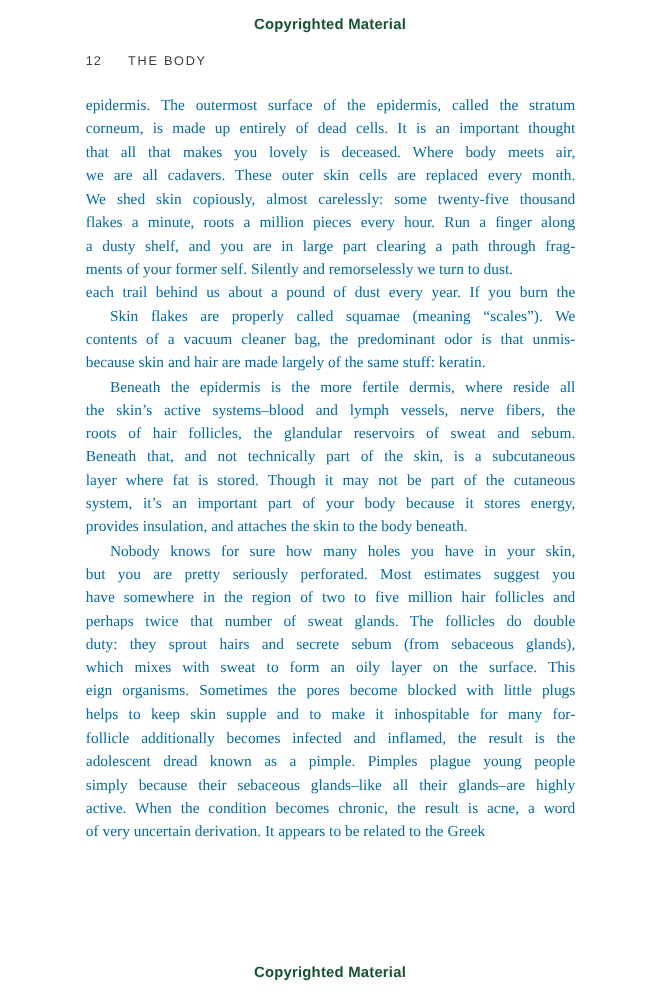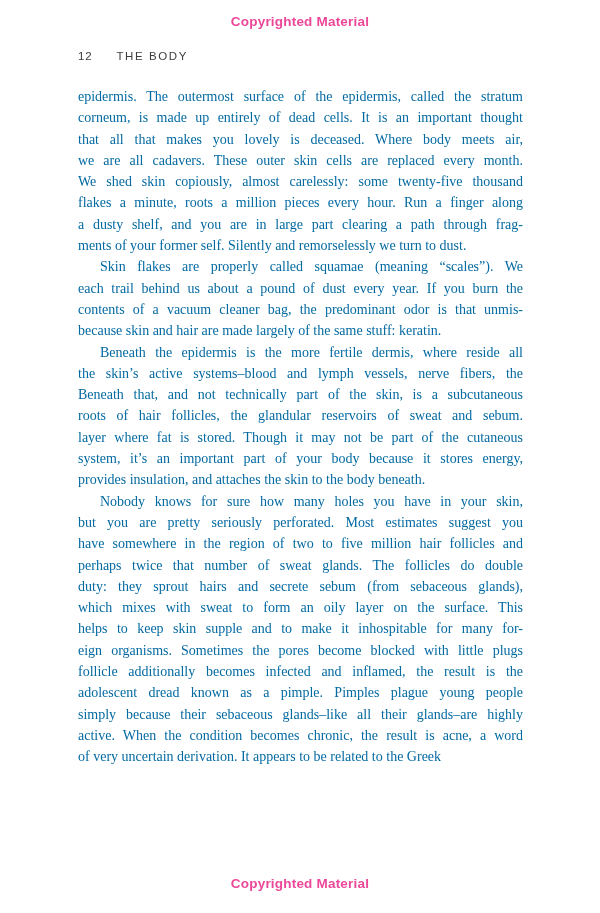--- a/index.html
+++ b/index.html
@@ -17,21 +17,21 @@
   }
   .copyright {
     position: absolute;
     left: 0;
     width: 100%;
     text-align: center;
     font-family: "Liberation Sans", sans-serif;
     font-weight: bold;
     font-size: 13.5px;
     letter-spacing: 0.2px;
-    color: #ec4899;
+    color: #14532d;
   }
   .copyright-top { top: 14px; }
   .copyright-bottom { top: 876px; }
   .page-header {
     position: absolute;
     top: 50px;
     left: 78px;
     font-family: "Liberation Sans", sans-serif;
     font-size: 11.5px;
     color: #3c3c3c;
@@ -73,39 +73,39 @@
 
   <div class="body-text">
       <div class="line">epidermis. The outermost surface of the epidermis, called the stratum</div>
       <div class="line">corneum, is made up entirely of dead cells. It is an important thought</div>
       <div class="line">that all that makes you lovely is deceased. Where body meets air,</div>
       <div class="line">we are all cadavers. These outer skin cells are replaced every month.</div>
       <div class="line">We shed skin copiously, almost carelessly: some twenty-five thousand</div>
       <div class="line">flakes a minute, roots a million pieces every hour. Run a finger along</div>
       <div class="line">a dusty shelf, and you are in large part clearing a path through frag-</div>
       <div class="line last">ments of your former self. Silently and remorselessly we turn to dust.</div>
+      <div class="line">each trail behind us about a pound of dust every year. If you burn the</div>
       <div class="line indent">Skin flakes are properly called squamae (meaning “scales”). We</div>
-      <div class="line">each trail behind us about a pound of dust every year. If you burn the</div>
       <div class="line">contents of a vacuum cleaner bag, the predominant odor is that unmis-</div>
       <div class="line last">because skin and hair are made largely of the same stuff: keratin.</div>
       <div class="line indent">Beneath the epidermis is the more fertile dermis, where reside all</div>
       <div class="line">the skin’s active systems–blood and lymph vessels, nerve fibers, the</div>
+      <div class="line">roots of hair follicles, the glandular reservoirs of sweat and sebum.</div>
       <div class="line">Beneath that, and not technically part of the skin, is a subcutaneous</div>
-      <div class="line">roots of hair follicles, the glandular reservoirs of sweat and sebum.</div>
       <div class="line">layer where fat is stored. Though it may not be part of the cutaneous</div>
       <div class="line">system, it’s an important part of your body because it stores energy,</div>
       <div class="line last">provides insulation, and attaches the skin to the body beneath.</div>
       <div class="line indent">Nobody knows for sure how many holes you have in your skin,</div>
       <div class="line">but you are pretty seriously perforated. Most estimates suggest you</div>
       <div class="line">have somewhere in the region of two to five million hair follicles and</div>
       <div class="line">perhaps twice that number of sweat glands. The follicles do double</div>
       <div class="line">duty: they sprout hairs and secrete sebum (from sebaceous glands),</div>
       <div class="line">which mixes with sweat to form an oily layer on the surface. This</div>
+      <div class="line">eign organisms. Sometimes the pores become blocked with little plugs</div>
       <div class="line">helps to keep skin supple and to make it inhospitable for many for-</div>
-      <div class="line">eign organisms. Sometimes the pores become blocked with little plugs</div>
       <div class="line">follicle additionally becomes infected and inflamed, the result is the</div>
       <div class="line">adolescent dread known as a pimple. Pimples plague young people</div>
       <div class="line">simply because their sebaceous glands–like all their glands–are highly</div>
       <div class="line">active. When the condition becomes chronic, the result is acne, a word</div>
       <div class="line last">of very uncertain derivation. It appears to be related to the Greek</div>
     </div>
 
   <div class="copyright copyright-bottom">Copyrighted Material</div>
 
 </div>

